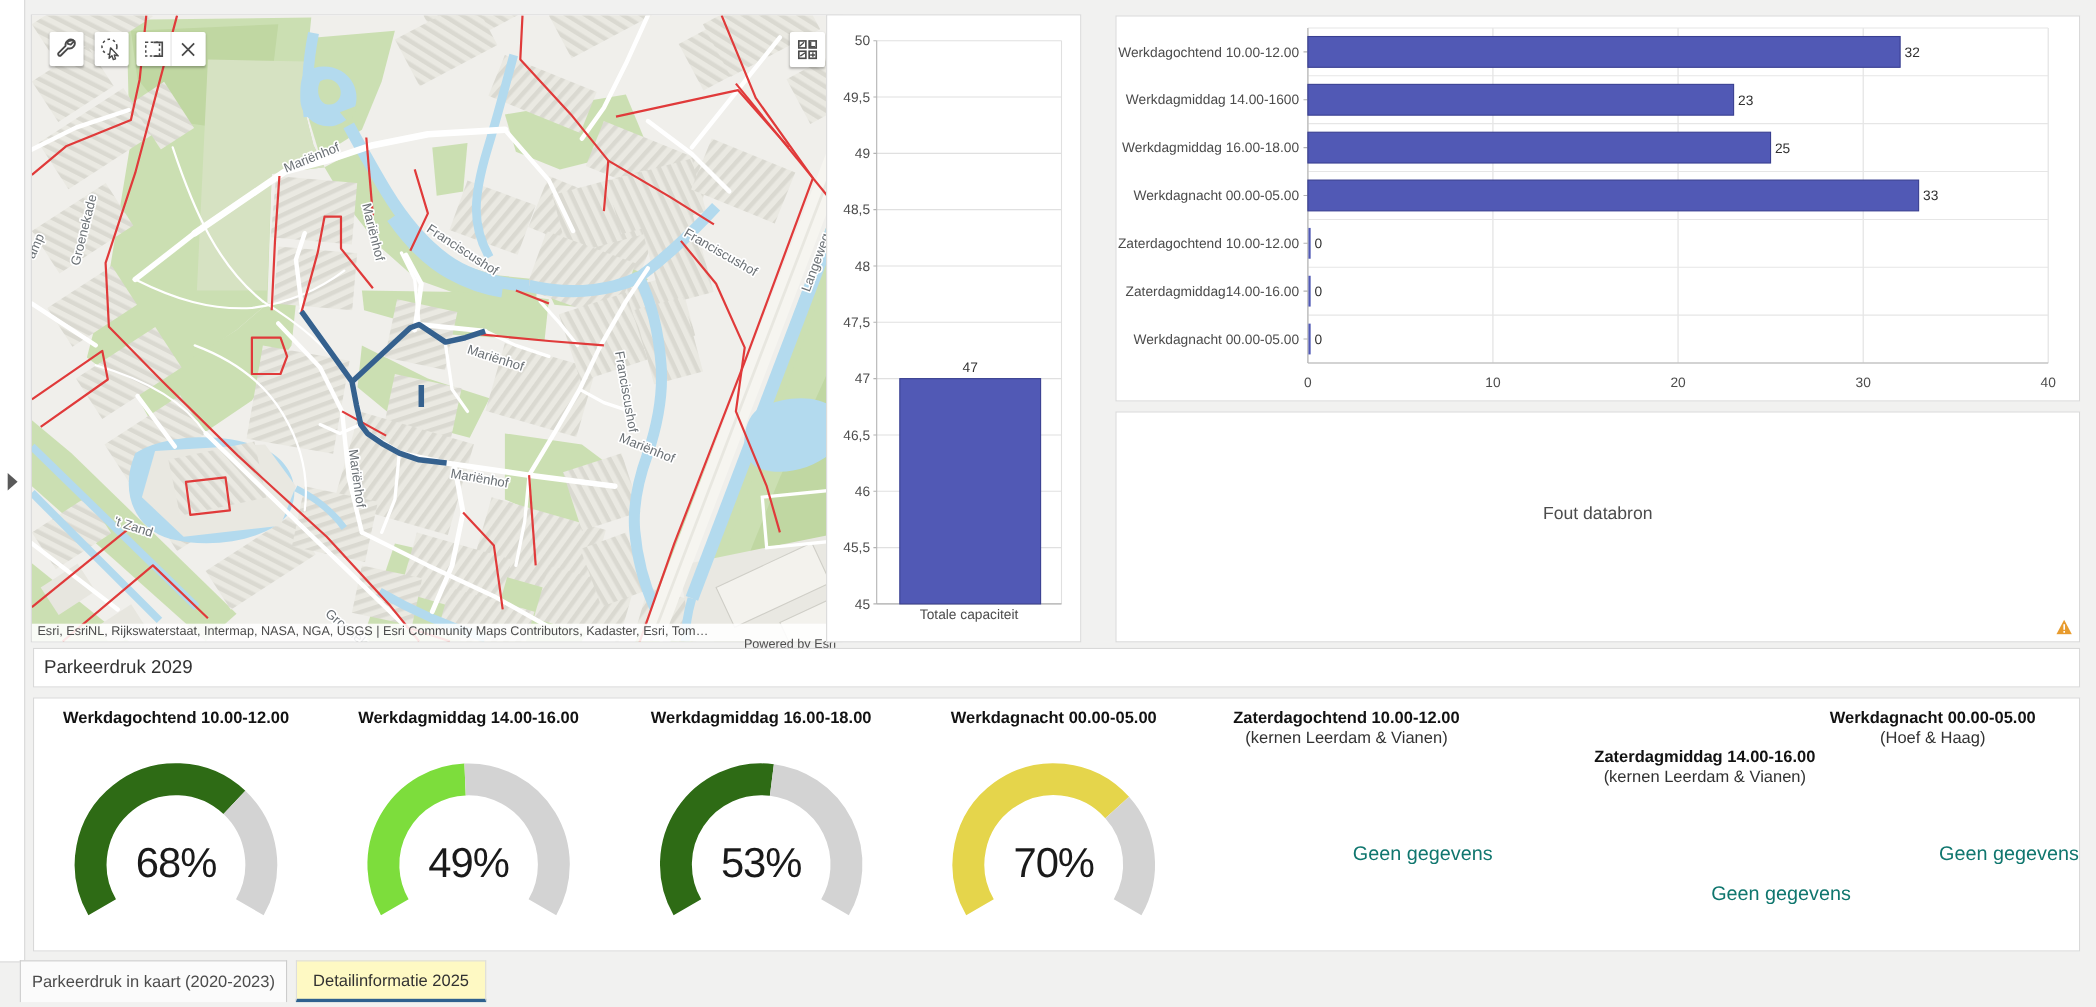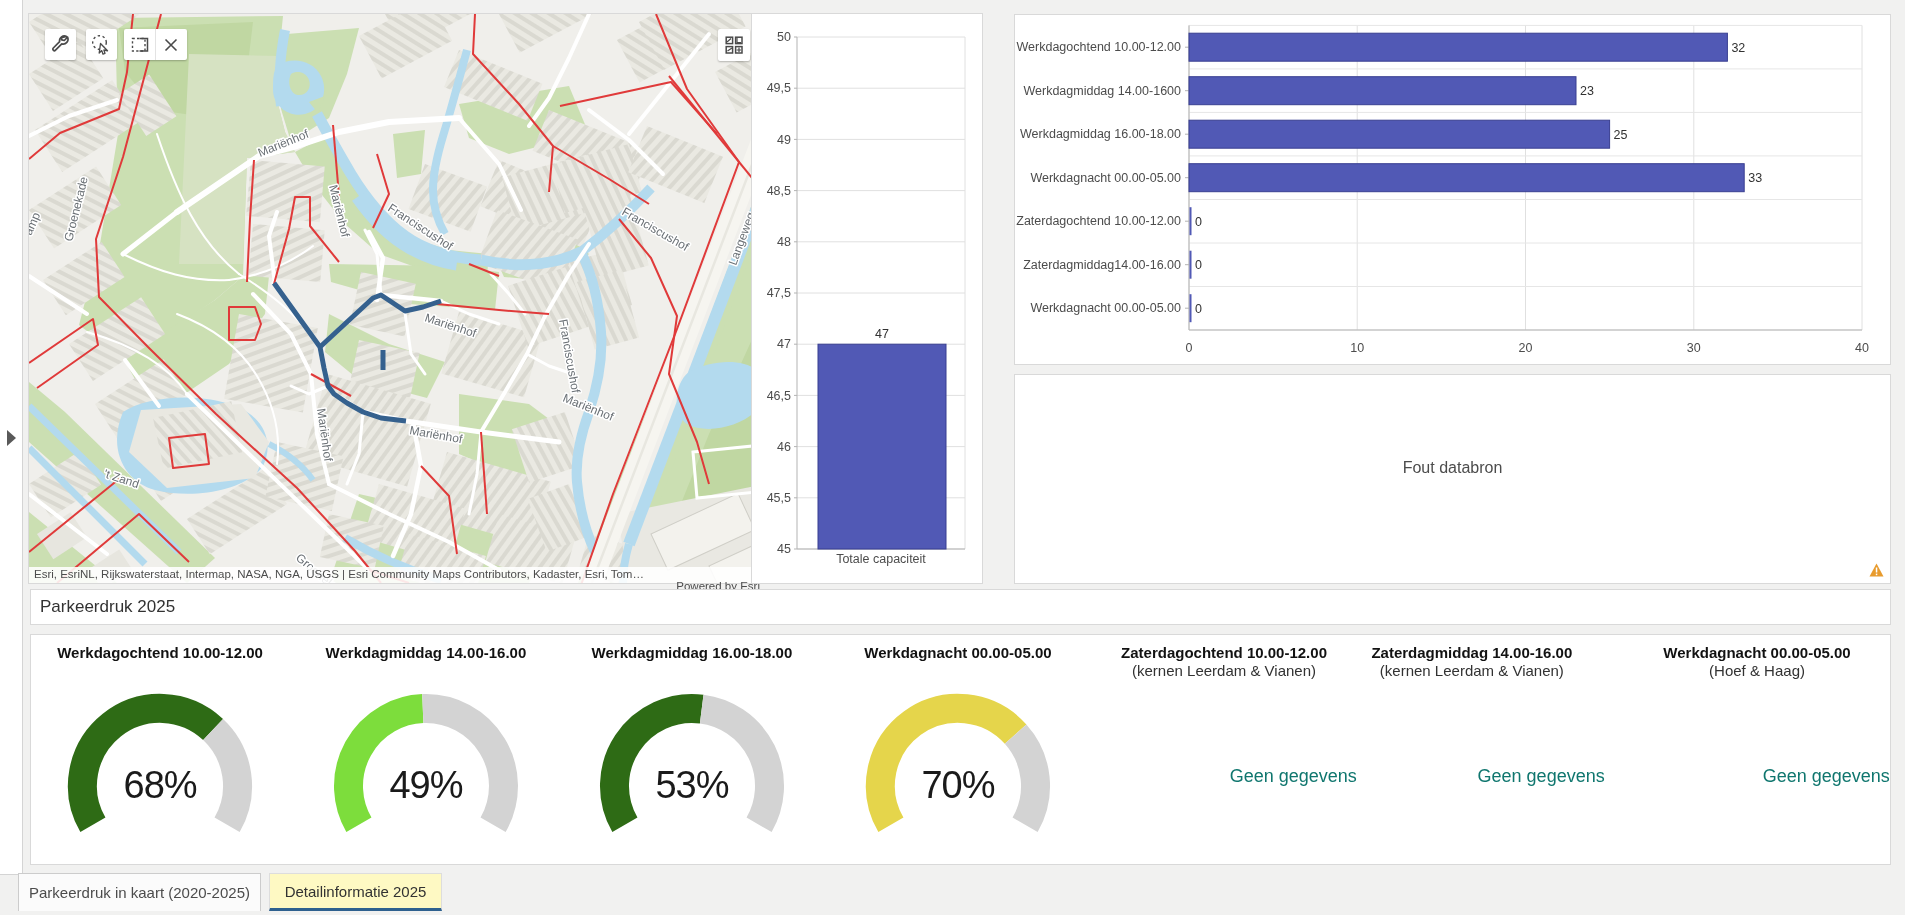--- a/index.html
+++ b/index.html
@@ -345,21 +345,21 @@
 
 <div class="panel" id="fout">
     <span>Fout databron</span>
 <svg style="position:absolute;right:6px;bottom:6px" width="15" height="14" viewBox="0 0 15 14">
       <path d="M7.5 0.5 L14.5 13.5 L0.5 13.5 Z" fill="#e89b2d"></path>
       <rect x="6.8" y="4.5" width="1.5" height="5" fill="#fff"></rect>
       <rect x="6.8" y="10.6" width="1.5" height="1.6" fill="#fff"></rect>
     </svg>
 </div>
 
-<div class="panel" id="hdr">Parkeerdruk 2025</div>
+<div class="panel" id="hdr">Parkeerdruk 2029</div>
 
 <div class="panel" id="content">
     <div class="col" style="left:-3.8px;width:265.7px;">
 <div class="ctitle">Werkdagochtend 10.00-12.00</div>
 <svg style="position:absolute;left:22.8px;top:41px;" width="220" height="170" viewBox="0 0 220 170">
         <path d="M42.9 148.8 A77.5 77.5 0 0 1 163.1 53.5" stroke="#2e6b15" stroke-width="29.0" fill="none"></path>
         <path d="M163.1 53.5 A77.5 77.5 0 0 1 177.1 148.8" stroke="#d3d3d3" stroke-width="29.0" fill="none"></path>
       </svg>
 <div class="gpct">68%</div>
 </div>
@@ -385,26 +385,26 @@
         <path d="M42.9 148.8 A77.5 77.5 0 0 1 167.6 58.1" stroke="#e5d54b" stroke-width="29.0" fill="none"></path>
         <path d="M167.6 58.1 A77.5 77.5 0 0 1 177.1 148.8" stroke="#d3d3d3" stroke-width="29.0" fill="none"></path>
       </svg>
 <div class="gpct">70%</div>
 </div>
 <div class="col" style="left:1060.2px;width:265.7px;">
 <div class="ctitle">Zaterdagochtend 10.00-12.00</div>
 <div class="csub">(kernen Leerdam &amp; Vianen)</div>
 <div class="nodata">Geen gegevens</div>
 </div>
-<div class="col" style="left:1308px;width:265.7px;">
+<div class="col" style="left:1386px;width:265.7px;margin-top:36px;">
 <div class="ctitle">Zaterdagmiddag 14.00-16.00</div>
 <div class="csub">(kernen Leerdam &amp; Vianen)</div>
 <div class="nodata">Geen gegevens</div>
 </div>
 <div class="col" style="left:1593.2px;width:265.7px;">
 <div class="ctitle">Werkdagnacht 00.00-05.00</div>
 <div class="csub">(Hoef &amp; Haag)</div>
 <div class="nodata">Geen gegevens</div>
 </div>
   </div>
 
-<div class="tab" id="tab1">Parkeerdruk in kaart (2020-2025)</div>
+<div class="tab" id="tab1">Parkeerdruk in kaart (2020-2023)</div>
 <div class="tab" id="tab2">Detailinformatie 2025</div>
 
 </body></html>

